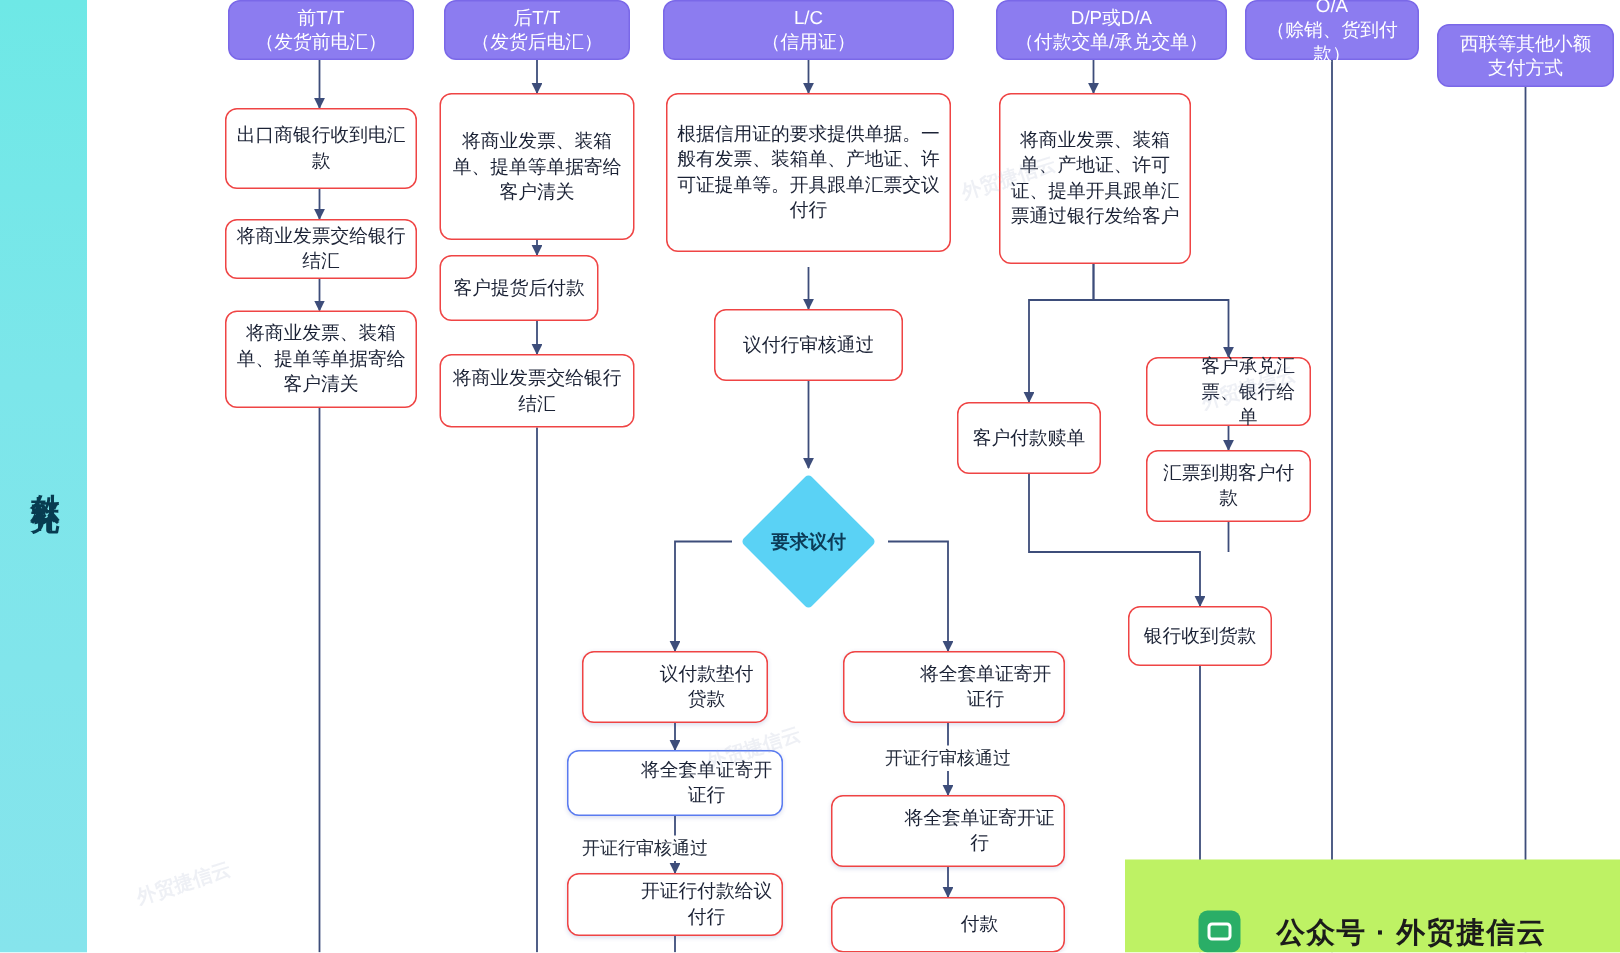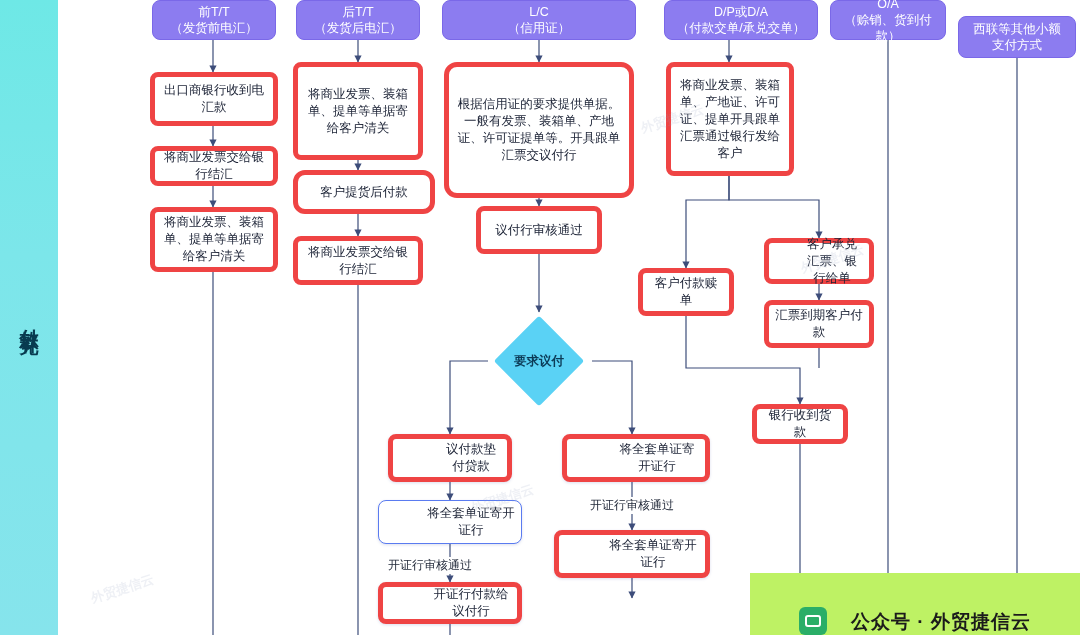--- a/index.html
+++ b/index.html
@@ -37,21 +37,21 @@
     display:flex;align-items:center;justify-content:center;
     padding:4px 2px;
     box-sizing:border-box;
     white-space:pre-line;
   }
 
   
   .node{
     position:absolute;
     background:#ffffff;
-    border:5px solid #ef4444;
+    border:1px solid #ef4444;
     border-radius:8px;
     color:#1b2235;
     font-size:12.5px;
     line-height:17px;
     text-align:center;
     display:flex;align-items:center;justify-content:center;
     padding:4px 6px;
     box-sizing:border-box;
     white-space:pre-line;
   }
@@ -170,35 +170,36 @@
   <div class="hdr" style="left:830px;top:0px;width:116px;height:40px;">O/A
 （赊销、货到付款）</div>
   <div class="hdr" style="left:958px;top:16px;width:118px;height:42px;">西联等其他小额
 支付方式</div>
 
   <div class="node" style="left:150px;top:72px;width:128px;height:54px;">出口商银行收到电汇款</div>
   <div class="node" style="left:150px;top:146px;width:128px;height:40px;">将商业发票交给银行结汇</div>
   <div class="node" style="left:150px;top:207px;width:128px;height:65px;">将商业发票、装箱单、提单等单据寄给客户清关</div>
 
   <div class="node" style="left:293px;top:62px;width:130px;height:98px;">将商业发票、装箱单、提单等单据寄给客户清关</div>
-  <div class="node" style="left:293px;top:170px;width:142px;height:44px;border-radius:12px;">客户提货后付款</div>
+  <div class="node" style="left:293px;top:170px;width:106px;height:44px;">客户提货后付款</div>
   <div class="node" style="left:293px;top:236px;width:130px;height:49px;">将商业发票交给银行结汇</div>
 
-  <div class="node" style="left:444px;top:62px;width:190px;height:136px;border-radius:13px;">根据信用证的要求提供单据。一般有发票、装箱单、产地证、许可证提单等。开具跟单汇票交议付行</div>
+  <div class="node" style="left:444px;top:62px;width:190px;height:106px;">根据信用证的要求提供单据。一般有发票、装箱单、产地证、许可证提单等。开具跟单汇票交议付行</div>
   <div class="node" style="left:476px;top:206px;width:126px;height:48px;">议付行审核通过</div>
 
   <div class="diamond" style="left:507px;top:329px;width:64px;height:64px;"></div>
   <div class="diamond-label" style="left:489px;top:345px;width:100px;height:32px;">要求议付</div>
 
   <div class="node shadow" style="left:388px;top:434px;width:124px;height:48px;">议付款垫付贷款</div>
   <div class="node shadow hl" style="left:378px;top:500px;width:144px;height:44px;">将全套单证寄开证行</div>
   <div class="node shadow" style="left:378px;top:582px;width:144px;height:42px;">开证行付款给议付行</div>
 
   <div class="node shadow" style="left:562px;top:434px;width:148px;height:48px;">将全套单证寄开证行</div>
   <div class="node shadow" style="left:554px;top:530px;width:156px;height:48px;">将全套单证寄开证行</div>
+  <div class="node shadow" style="left:554px;top:598px;width:156px;height:37px;">付款</div>
 
   <div class="elabel" style="left:386px;top:557px;">开证行审核通过</div>
   <div class="elabel" style="left:588px;top:497px;">开证行审核通过</div>
 
   <div class="node" style="left:666px;top:62px;width:128px;height:114px;">将商业发票、装箱单、产地证、许可证、提单开具跟单汇票通过银行发给客户</div>
   <div class="node" style="left:638px;top:268px;width:96px;height:48px;">客户付款赎单</div>
   <div class="node" style="left:764px;top:238px;width:110px;height:46px;padding-left:32px;">客户承兑汇票、银行给单</div>
   <div class="node" style="left:764px;top:300px;width:110px;height:48px;">汇票到期客户付款</div>
   <div class="node" style="left:752px;top:404px;width:96px;height:40px;">银行收到货款</div>
 

